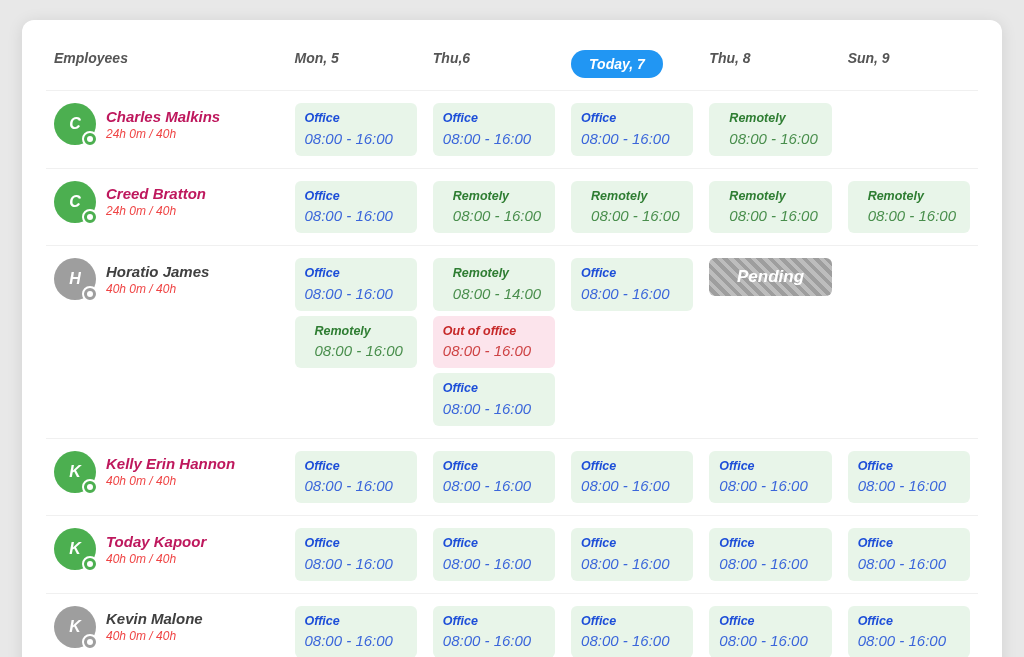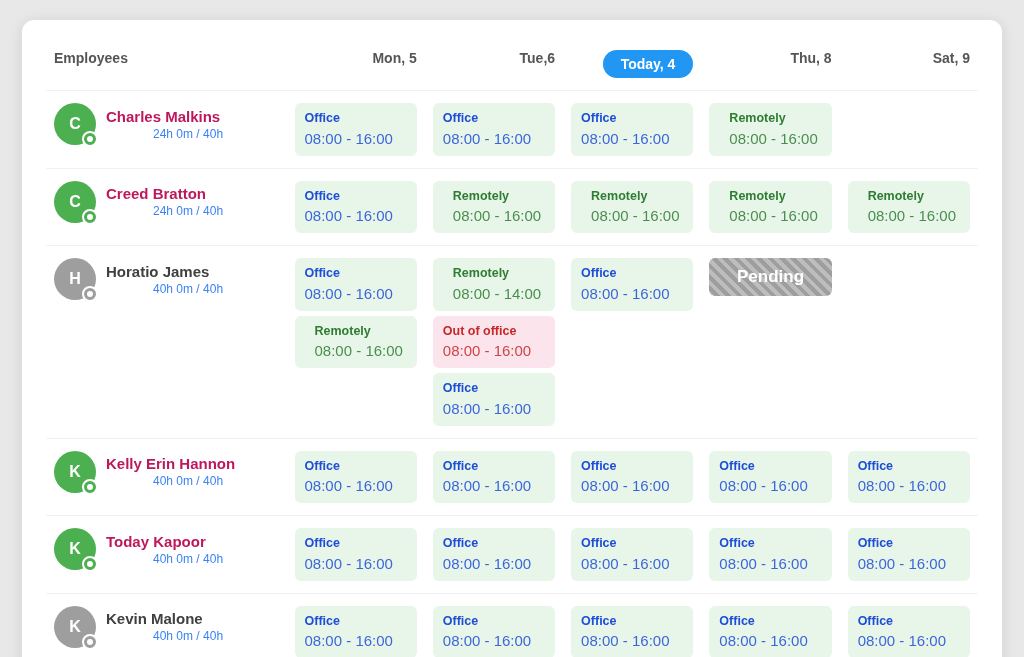--- a/index.html
+++ b/index.html
@@ -20,26 +20,27 @@
       width: 980px;
       max-width: 100%;
     }
     .schedule-table {
       width: 100%;
       border-collapse: collapse;
     }
     .schedule-table th, .schedule-table td {
       padding: 6px 8px;
       vertical-align: top;
+      font-style: italic;
     }
     .schedule-table th {
       font-size: 14px;
       font-weight: 600;
       color: #555;
-      text-align: right;
+      text-align: left;
       padding-bottom: 12px;
     }
     .col-employees {
       text-align: left !important;
       width: 240px;
       font-size: 14px;
       font-weight: 600;
       color: #666;
     }
     .col-day {
@@ -103,23 +104,22 @@
     .employee-name {
       font-size: 15px;
       font-weight: 600;
       color: #be185d;
     }
     .employee-name-gray {
       color: #404040;
     }
     .employee-hours {
       font-size: 12px;
-      color: #3b82f6;
+      color: #ef4444;
       margin-top: 2px;
-      margin-left: 47px;
     }
     .shift-block {
       border-radius: 6px;
       padding: 7px 10px;
       margin-bottom: 5px;
       font-size: 12.5px;
       line-height: 1.4;
     }
     .shift-block:last-child { margin-bottom: 0; }
     .shift-office {
@@ -160,24 +160,24 @@
   </style>
 </head>
 <body>
 
 <div class="card">
   <table class="schedule-table">
     <thead>
       <tr id="header-row">
           <th class="col-employees">Employees</th>
           <th class="col-day">Mon, 5</th>
-          <th class="col-day">Tue,6</th>
-          <th class="col-day"><span class="today-header">Today, 4</span></th>
+          <th class="col-day">Thu,6</th>
+          <th class="col-day"><span class="today-header">Today, 7</span></th>
           <th class="col-day">Thu, 8</th>
-          <th class="col-day">Sat, 9</th>
+          <th class="col-day">Sun, 9</th>
         </tr>
     </thead>
     <tbody id="table-body">
         <tr class="employee-row">
           <td>
             <div class="employee-info">
               <div class="avatar avatar-green">C<div class="avatar-badge ">
                   <div class="badge-dot"></div>
                 </div></div>
               <div>

